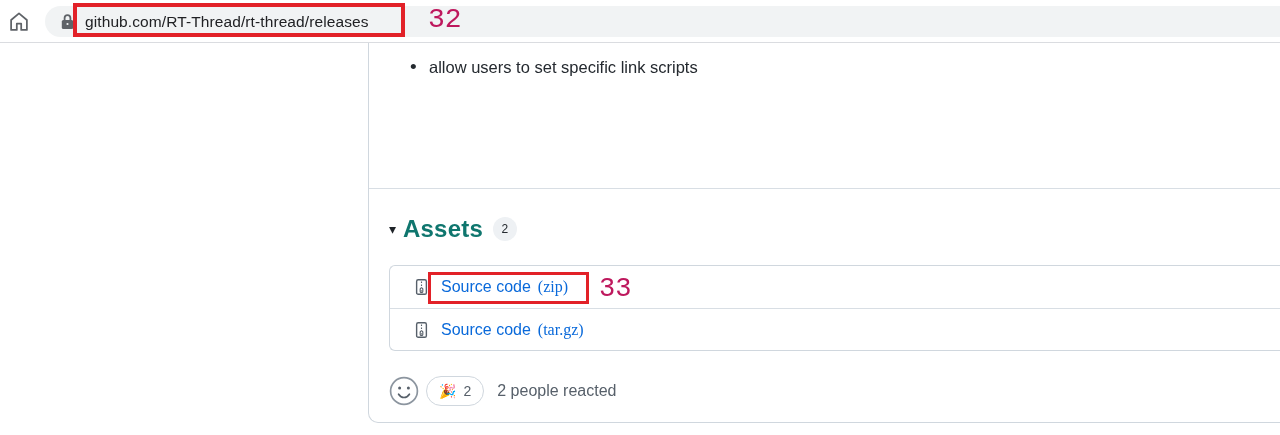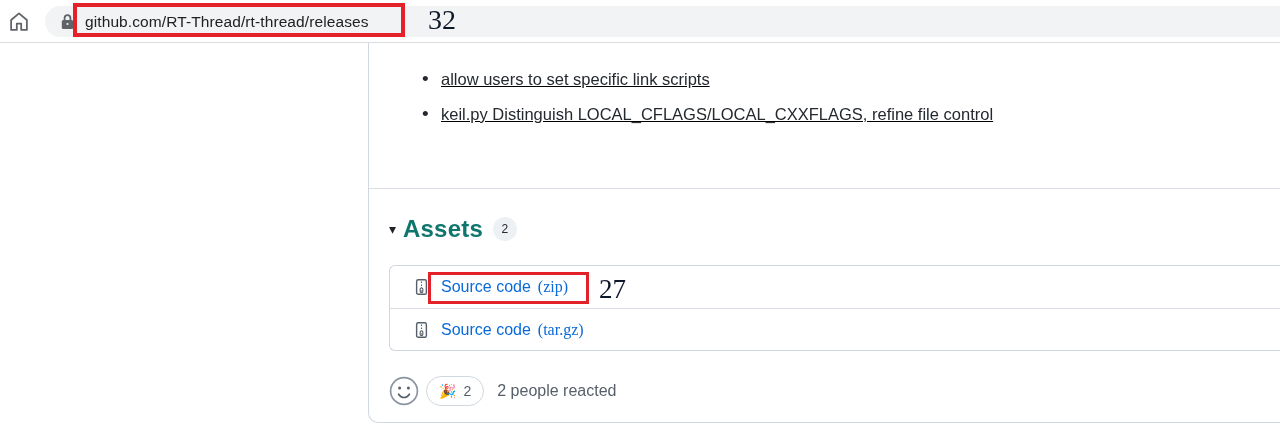--- a/index.html
+++ b/index.html
@@ -44,42 +44,41 @@
   .url-text {
     font-size: 15.5px;
     color: #202124;
     letter-spacing: 0.1px;
     white-space: nowrap;
   }
 
   
   .anno-box { position: absolute; border-style: solid; border-color: #e22128; z-index: 20; pointer-events: none; }
   .anno-box-url { left: 73px; top: 3px; width: 332px; height: 34px; border-width: 4px; }
-  .anno-num { position: absolute; color: #0f172a; z-index: 20; font-family: Liberation Serif, serif; }
+  .anno-num { position: absolute; color: #be185d; z-index: 20; font-family: Liberation Mono, monospace; }
   .anno-num-url { left: 428px; top: 4px; font-size: 28px; }
   .anno-box-zip { left: 59px; top: 229px; width: 161px; height: 32px; border-width: 3px; }
   .anno-num-zip { left: 230px; top: 231px; font-size: 27px; }
 
   
   .release-card {
     position: absolute;
     left: 368px; top: 43px; right: -12px;
     height: 380px;
     background: #ffffff;
     border-left: 1px solid #d0d7de;
     border-bottom: 1px solid #d0d7de;
     border-bottom-left-radius: 10px;
   }
 
   .release-notes {
     position: absolute;
     top: 10px; left: 56px; right: 24px;
-    margin: 16px; padding: 0;
+    margin: 4px; padding: 0;
     list-style: none;
-    text-decoration: underline;
   }
   .release-notes li {
     position: relative;
     font-size: 16.5px;
     line-height: 21px;
     color: #24292f;
     margin-bottom: 14px;
   }
   .release-notes li::before {
     content: "\2022";
@@ -217,21 +216,20 @@
     </div>
   </div>
 
   <div class="anno-box anno-box-url"></div>
   <div class="anno-num anno-num-url">32</div>
 
   <div class="release-card">
 
     <ul class="release-notes">
       <li>allow users to set specific link scripts</li>
-      <li>keil.py Distinguish LOCAL_CFLAGS/LOCAL_CXXFLAGS, refine file control</li>
     </ul>
 
     <hr class="card-divider">
 
     <div class="assets-header">
       <span class="disclosure-tri">▾</span>
       <span class="assets-title">Assets</span>
       <span class="assets-counter">2</span>
     </div>
 
@@ -257,21 +255,21 @@
             <rect x="6.6" y="9.6" width="2.8" height="4.6" rx="1" fill="none" stroke="currentColor" stroke-width="1.2"></rect>
             <circle cx="8" cy="12.6" r="0.7" fill="currentColor"></circle>
           </svg>
         </span>
         <a href="#" class="asset-link"><span class="asset-name">Source code</span><span class="asset-format">(tar.gz)</span></a>
       </div>
 
     </div>
 
     <div class="anno-box anno-box-zip"></div>
-    <div class="anno-num anno-num-zip">27</div>
+    <div class="anno-num anno-num-zip">33</div>
 
     <div class="reactions">
       <button class="smiley-btn">
         <span style="display:flex;">
           <svg width="30" height="30" viewBox="0 0 30 30">
             <circle cx="15" cy="15" r="13.4" fill="#ffffff" stroke="#8c959f" stroke-width="1.7"></circle>
             <circle cx="10.6" cy="12" r="1.5" fill="#57606a"></circle>
             <circle cx="19.4" cy="12" r="1.5" fill="#57606a"></circle>
             <path d="M9.6 18.2 c 1.4 2.2 3.3 3.3 5.4 3.3 s 4 -1.1 5.4 -3.3" fill="none" stroke="#57606a" stroke-width="1.7" stroke-linecap="round"></path>
           </svg>

